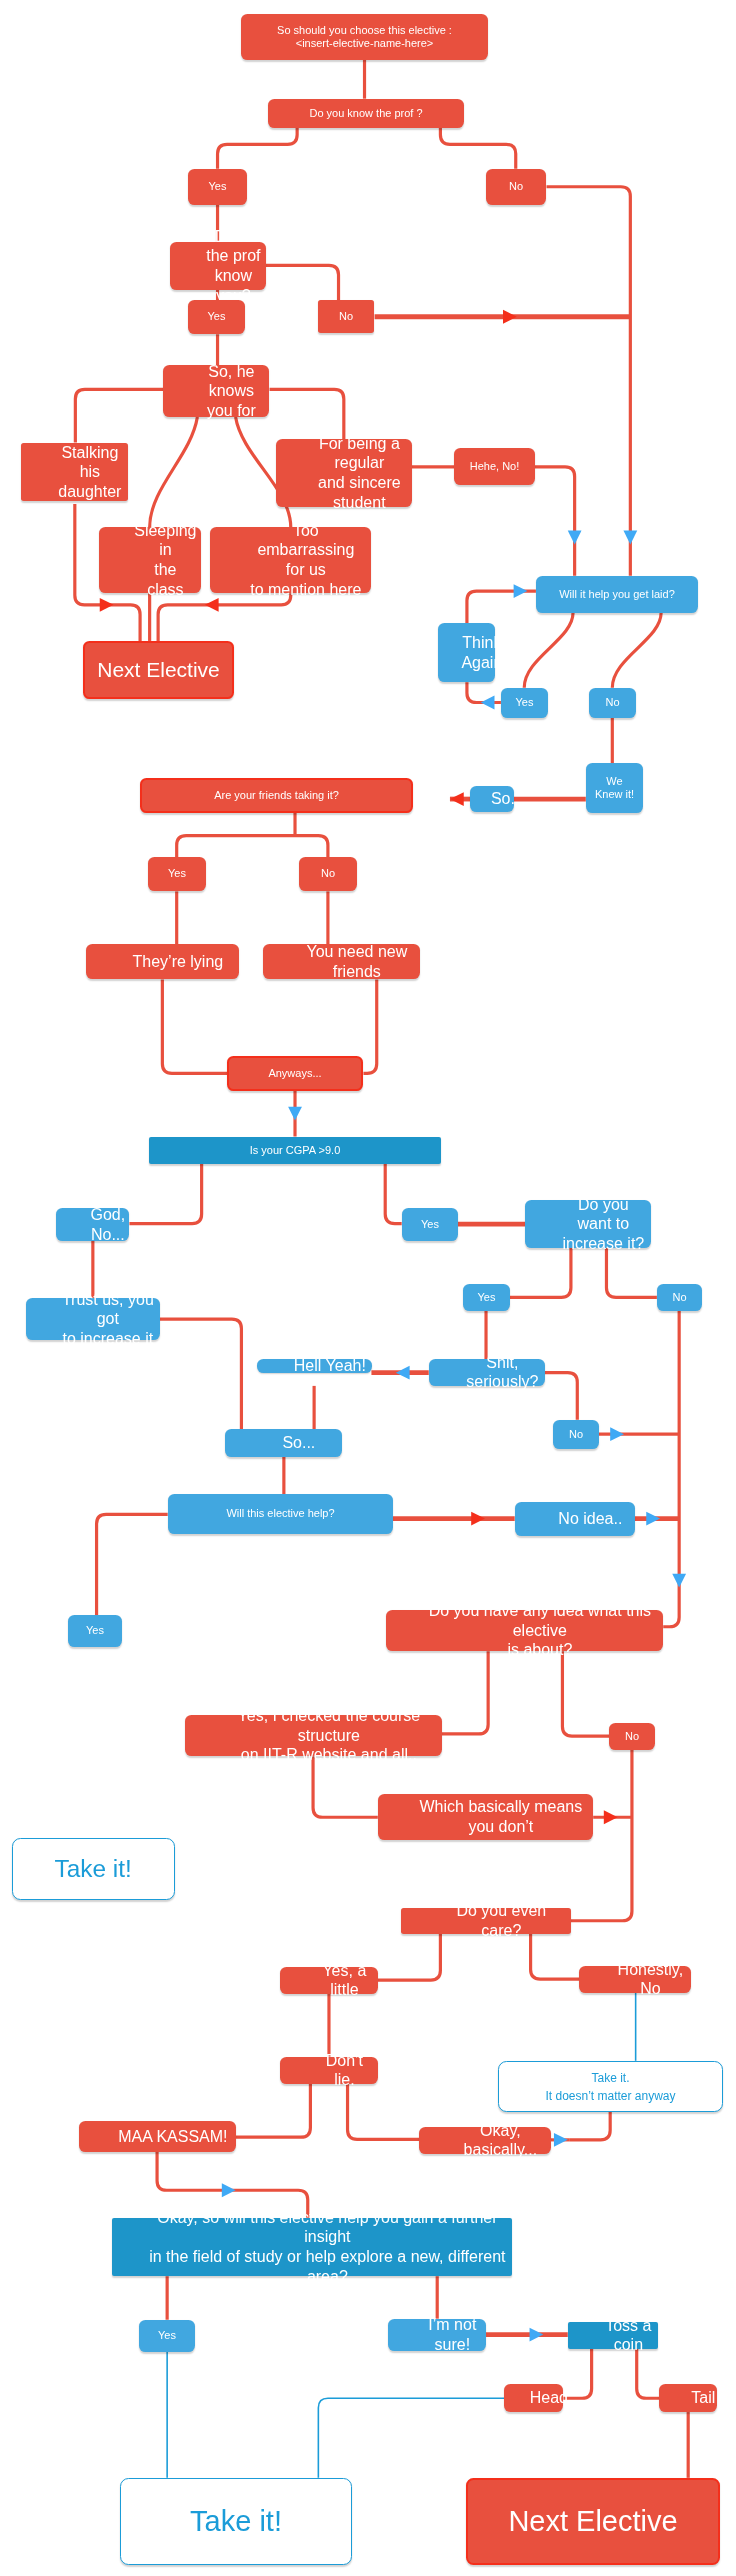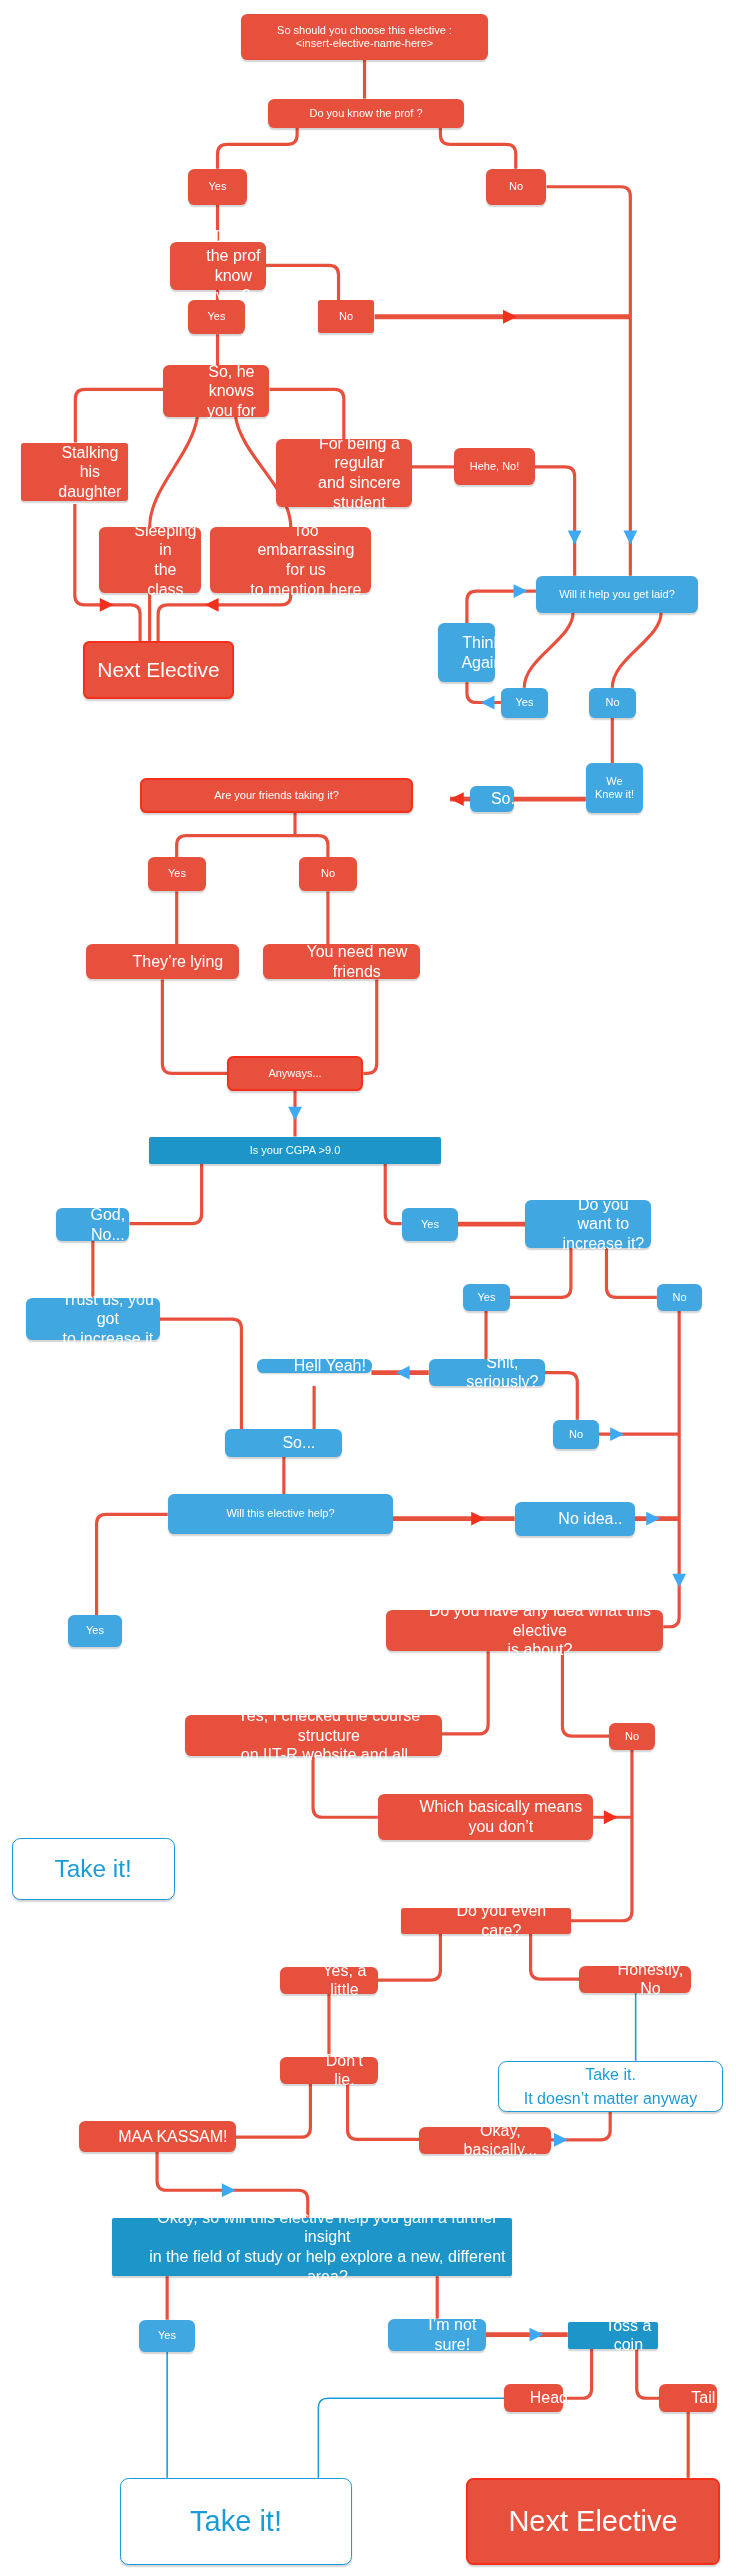--- a/index.html
+++ b/index.html
@@ -19,21 +19,21 @@
     white-space:pre-line;line-height:1.22;padding:2.1px 5.3px;
     box-shadow:0 1.1px 1.6px rgba(0,0,0,.18);
   }
   .red{background:var(--red);}
   .blue{background:var(--blue);}
   .darkblue{background:var(--darkblue);border-radius:2px;}
   .hl{background:var(--red);border:2.1px solid var(--brightred);}
   .outline{background:#ffffff;border:1.6px solid var(--takeblue);color:var(--takeblue);border-radius:8.5px;}
   .bigred{background:var(--red);border:2.7px solid var(--brightred);border-radius:7.4px;}
   .sq{border-radius:2.7px;} .f20{font-size:16px;padding-left:36px;} .f21{font-size:11px;}
-  .f24{font-size:16px;line-height:1.5;}
+  .f24{font-size:12px;line-height:1.5;}
   .f38{font-size:21px;} .f44{font-size:24.4px;} .f52{font-size:29px;}
 </style>
 </head>
 <body>
 
 <div class="canvas">
 
   <svg class="wires" viewBox="0 0 1389 4855">
 
     <path d="M687,112 V186"></path>

